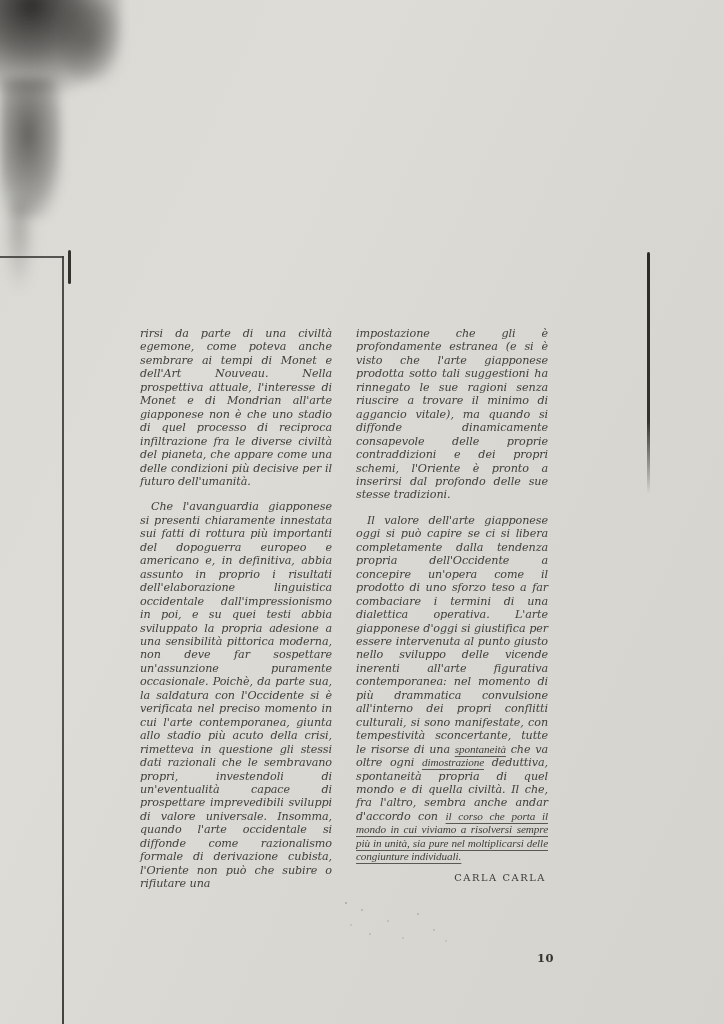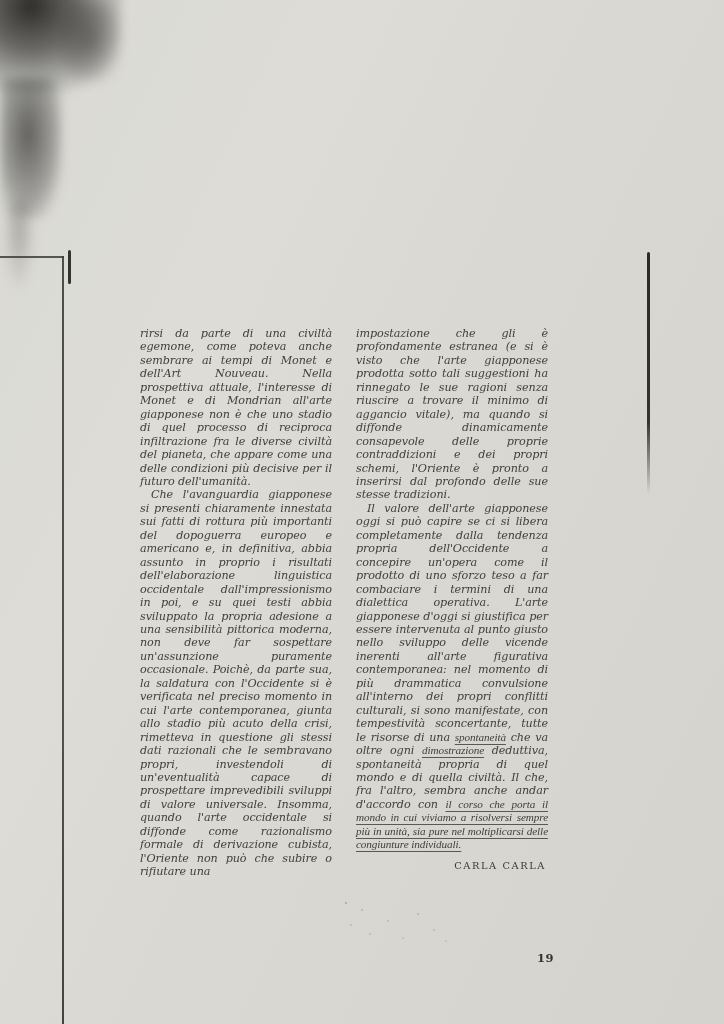--- a/index.html
+++ b/index.html
@@ -71,21 +71,21 @@
     width: 193px;
     font-style: italic;
     font-size: 11.2px;
     line-height: 13.45px;
     color: #42403b;
     text-align: justify;
     letter-spacing: -0.1px;
     hyphens: auto; -webkit-hyphens: auto;
   }
   .para { margin: 0; }
-  .indent { text-indent: 11px; }
+  .indent { text-indent: 11px; margin-top: 12px; }
   .pencil-underline {
     text-decoration: underline;
     text-decoration-thickness: 1px;
     text-underline-offset: 2.5px;
     text-decoration-color: rgba(58,56,52,0.8);
     font-family: Liberation Serif, serif;
   }
   .signature {
     margin: 7px 2px 0 0;
     text-align: right;
@@ -120,17 +120,17 @@
       <p class="para">rirsi da parte di una civiltà egemone, come poteva anche sembrare ai tempi di Monet e dell'Art Nouveau. Nella prospettiva attuale, l'interesse di Monet e di Mondrian all'arte giapponese non è che uno stadio di quel processo di reciproca infiltrazione fra le diverse civiltà del pianeta, che appare come una delle condizioni più decisive per il futuro dell'umanità.</p>
       <p class="para indent">Che l'avanguardia giapponese si presenti chiaramente innestata sui fatti di rottura più importanti del dopoguerra europeo e americano e, in definitiva, abbia assunto in proprio i risultati dell'elaborazione linguistica occidentale dall'impressionismo in poi, e su quei testi abbia sviluppato la propria adesione a una sensibilità pittorica moderna, non deve far sospettare un'assunzione puramente occasionale. Poichè, da parte sua, la saldatura con l'Occidente si è verificata nel preciso momento in cui l'arte contemporanea, giunta allo stadio più acuto della crisi, rimetteva in questione gli stessi dati razionali che le sembravano propri, investendoli di un'eventualità capace di prospettare imprevedibili sviluppi di valore universale. Insomma, quando l'arte occidentale si diffonde come razionalismo formale di derivazione cubista, l'Oriente non può che subire o rifiutare una</p>
     </div>
     <div class="col">
       <p class="para">impostazione che gli è profondamente estranea (e si è visto che l'arte giapponese prodotta sotto tali suggestioni ha rinnegato le sue ragioni senza riuscire a trovare il minimo di aggancio vitale), ma quando si diffonde dinamicamente consapevole delle proprie contraddizioni e dei propri schemi, l'Oriente è pronto a inserirsi dal profondo delle sue stesse tradizioni.</p>
       <p class="para indent"><span>Il valore dell'arte giapponese oggi si può capire se ci si libera completamente dalla tendenza propria dell'Occidente a concepire un'opera come il prodotto di uno sforzo teso a far combaciare i termini di una dialettica operativa. L'arte giapponese d'oggi si giustifica per essere intervenuta al punto giusto nello sviluppo delle vicende inerenti all'arte figurativa contemporanea: nel momento di più drammatica convulsione all'interno dei propri conflitti culturali, si sono manifestate, con tempestività sconcertante, tutte le risorse di una </span><span class="pencil-underline">spontaneità</span><span> che va oltre ogni </span><span class="pencil-underline">dimostrazione</span><span> deduttiva, spontaneità propria di quel mondo e di quella civiltà. Il che, fra l'altro, sembra anche andar d'accordo con </span><span class="pencil-underline">il corso che porta il mondo in cui viviamo a risolversi sempre più in unità, sia pure nel moltiplicarsi delle congiunture individuali.</span></p>
       <p class="signature">CARLA CARLA</p>
     </div>
   </div>
 
-  <div class="page-number">19</div>
+  <div class="page-number">10</div>
 
   <div class="speckles"></div>
 
 </div>
 
 </body></html>

